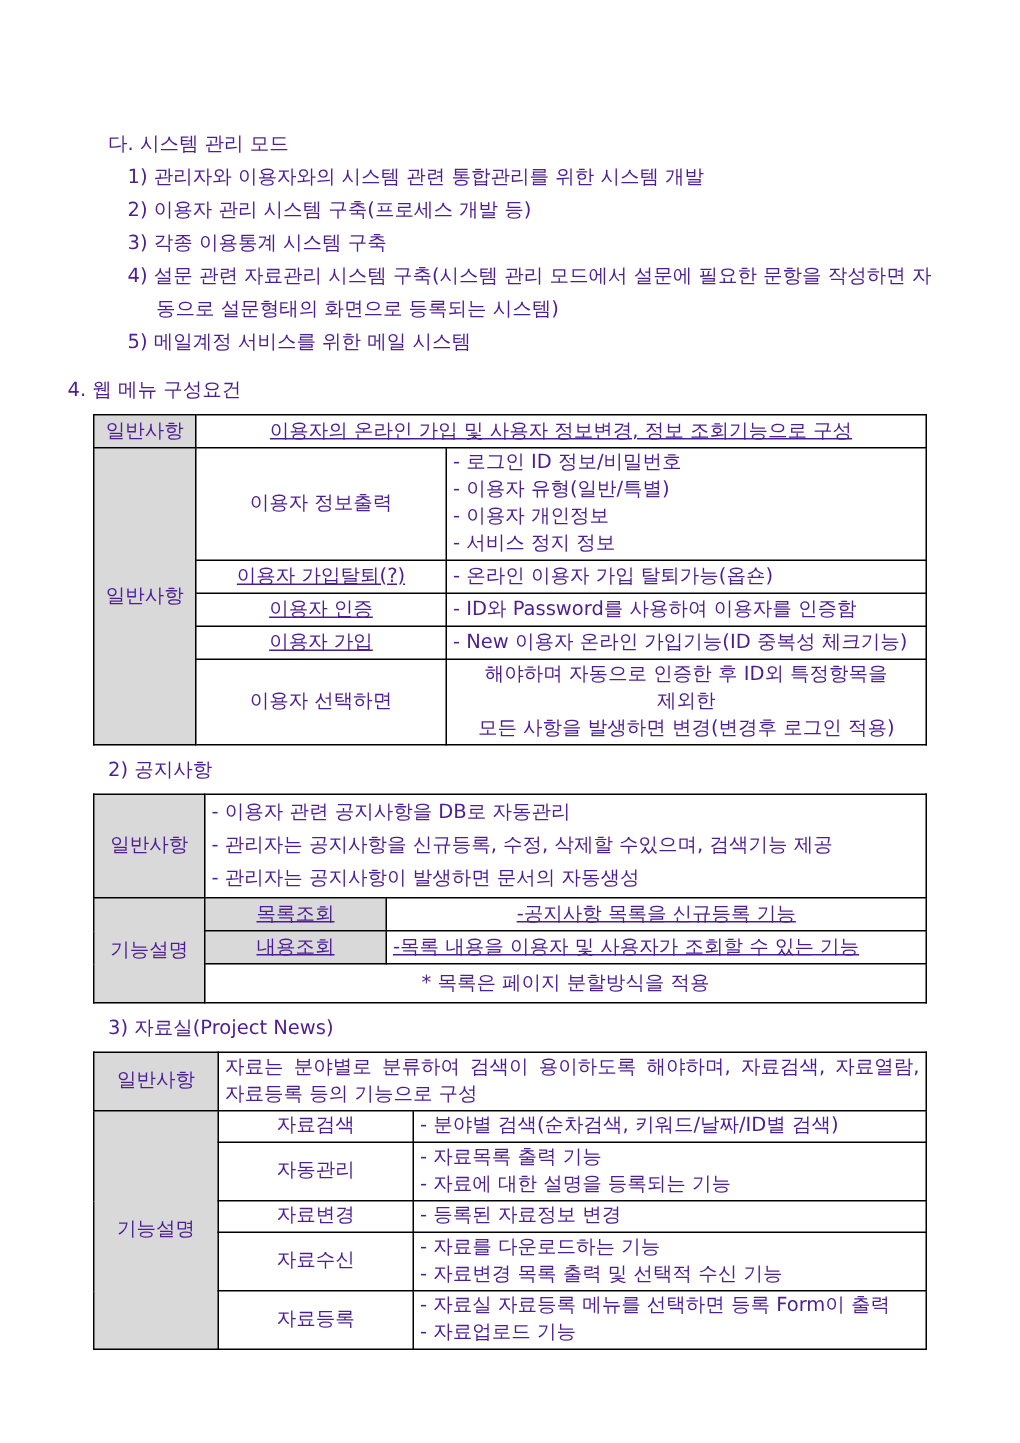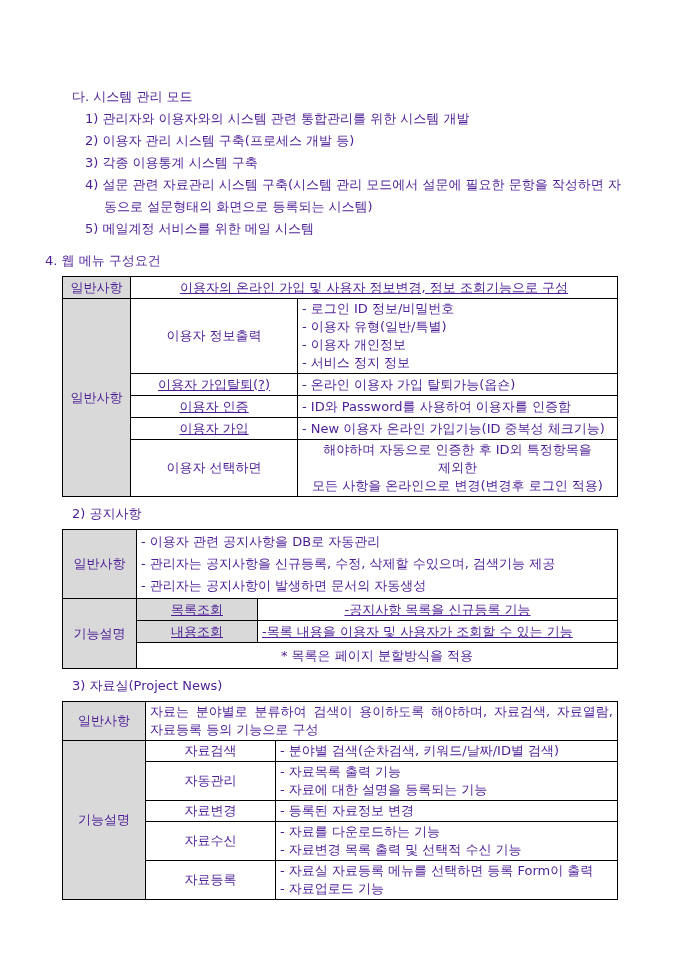--- a/index.html
+++ b/index.html
@@ -80,21 +80,21 @@
         <td>- ID와 Password를 사용하여 이용자를 인증함</td>
       </tr>
       <tr class="sm">
         <td class="c"><span class="u">이용자 가입</span></td>
         <td>- New 이용자 온라인 가입기능(ID 중복성 체크기능)</td>
       </tr>
       <tr>
         <td class="c">이용자 선택하면</td>
         <td class="c pad2">
           <div class="ln">해야하며 자동으로 인증한 후 ID외 특정항목을 제외한</div>
-          <div class="ln">모든 사항을 온라인으로 변경(변경후 로그인 적용)</div>
+          <div class="ln">모든 사항을 발생하면 변경(변경후 로그인 적용)</div>
         </td>
       </tr>
     </tbody>
   </table>
 
   <div class="sub-h">2) 공지사항</div>
 
   <table class="tbl t2">
     <colgroup>
         <col class="c1">

